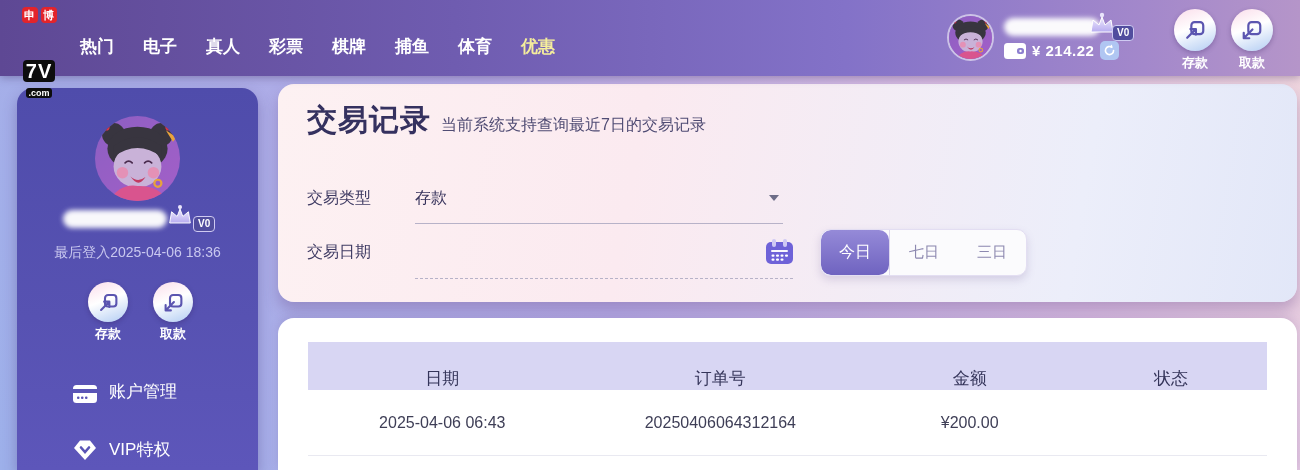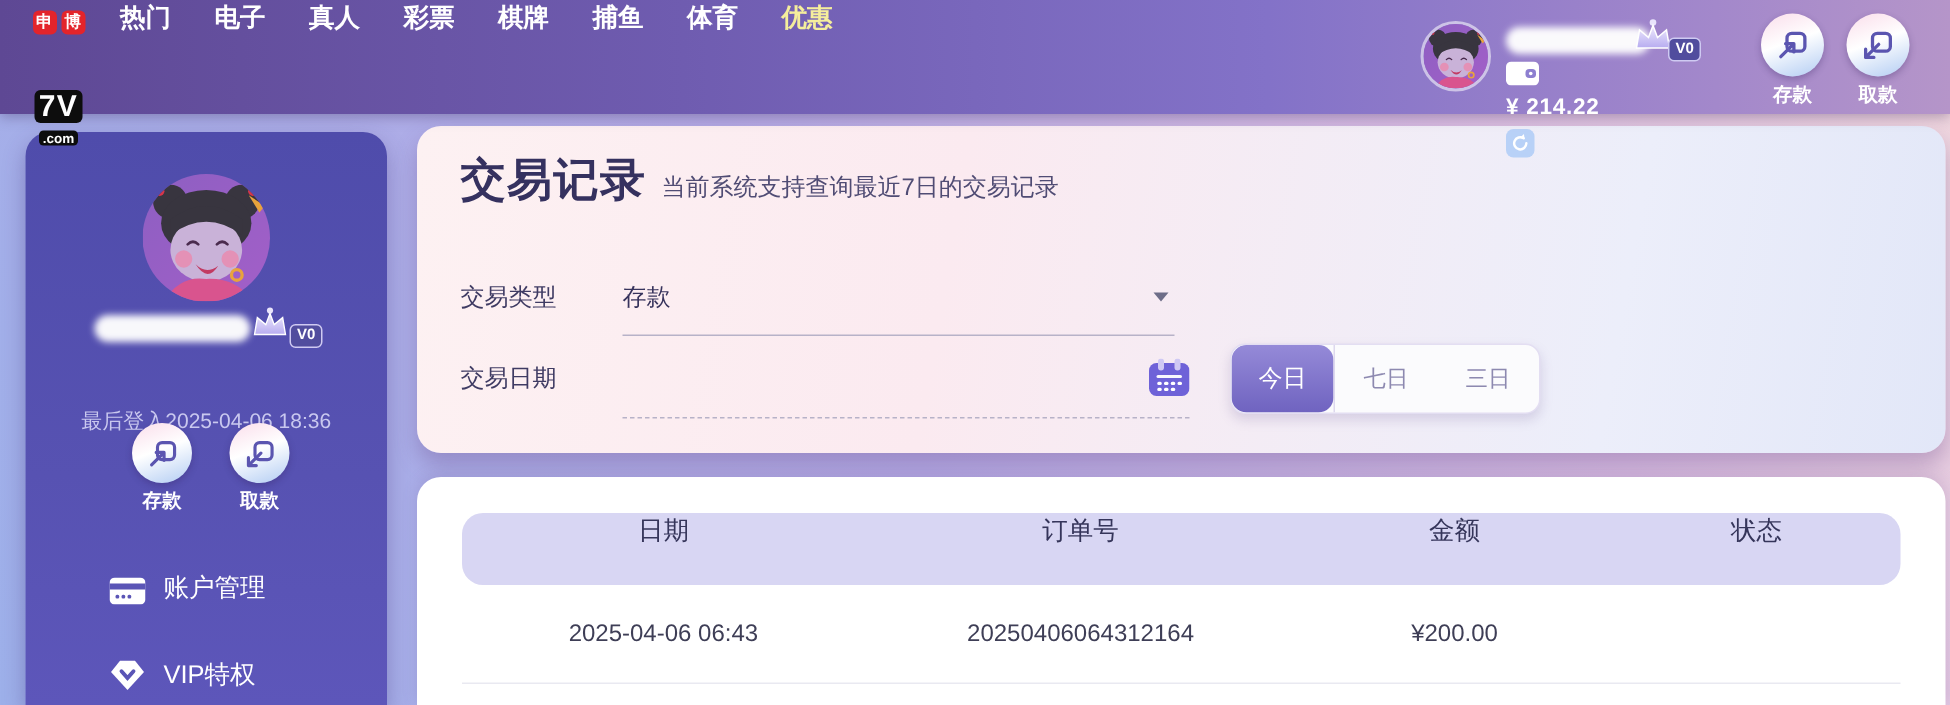--- a/index.html
+++ b/index.html
@@ -12,34 +12,34 @@
             background:linear-gradient(90deg,#5e4894 0%,#6f5cb0 35%,#8372c8 65%,#a388cb 88%,#b595c9 100%);
             box-shadow:0 2px 8px rgba(60,40,90,.35); z-index:5; }
   .logo { position:absolute; left:14px; top:7px; width:50px; text-align:center; cursor:pointer; }
   .logo-row1 { display:flex; justify-content:center; gap:3px; margin-bottom:1px; }
   .logo-sq { display:inline-block; width:16px; height:16px; line-height:16px; background:#e3242b;
              color:#fff; font-size:11px; font-weight:bold; border-radius:4px; }
   .logo-7v { display:inline-block; background:#0d0d0d; color:#fff; font-weight:900; font-size:20px;
              line-height:22px; padding:0 3px; border-radius:4px; letter-spacing:1px;margin-top:36px; }
   .logo-com { display:inline-block; background:#0d0d0d; color:#fff; font-weight:800; font-size:9px;
               line-height:10px; padding:0 2px; border-radius:3px; margin-top:-2px; }
-  .nav-menu { position:absolute; left:80px; top:0; height:92px; display:flex; gap:29px; }
+  .nav-menu { position:absolute; left:80px; top:0; height:92px; display:flex; align-items:center; gap:29px; }
   .nav-item { color:#ffffff; font-size:17px; font-weight:bold; cursor:pointer; white-space:nowrap; }
   .nav-item.highlight { color:#f5ee9c; }
 
   .avatar-sm { position:absolute; left:947px; top:14px; width:47px; height:47px; border-radius:50%;
                overflow:hidden; border:2px solid rgba(255,255,255,.55); }
   .uname-pill { position:absolute; background:#ffffff; border-radius:10px; filter:blur(2.5px); opacity:.96; }
   .uname-pill.nav { left:1004px; top:18px; width:96px; height:18px; }
   .crown { position:absolute; }
   .crown.nav { left:1086px; top:12px; }
   .v0-badge { position:absolute; background:#514d9e; border:1px solid #cfcaf2; border-radius:4px;
               color:#fff; font-size:10px; font-weight:bold; line-height:12px; padding:1px 4px; }
   .v0-badge.nav { left:1112px; top:25px; }
-  .balance-row { position:absolute; left:1004px; top:41px; display:flex; gap:6px;flex-direction:column; }
+  .balance-row { position:absolute; left:1004px; top:41px; display:flex; align-items:center; gap:6px; }
   .balance-txt { color:#fff; font-size:15px; font-weight:bold; letter-spacing:.5px; }
   .refresh-badge { width:19px; height:19px; background:rgba(177,205,246,.9); border-radius:5px;
                    display:flex; align-items:center; justify-content:center; cursor:pointer; }
 
   .nav-action { position:absolute; top:9px; width:46px; text-align:center; cursor:pointer; }
   .nav-action.dep { left:1172px; } .nav-action.wd { left:1229px; }
   .circ-btn { width:42px; height:42px; margin:0 auto; border-radius:50%;
               background:linear-gradient(160deg,#fbe3ee 8%,#ffffff 45%,#b9d1f4 95%);
               box-shadow:0 2px 5px rgba(50,30,90,.3); display:flex; align-items:center; justify-content:center;
               color:#5b55b0; }
@@ -48,21 +48,21 @@
   
   .sidebar { position:absolute; left:17px; top:88px; width:241px; height:382px;
              background:linear-gradient(180deg,#4f4cab 0%,#5752b2 60%,#5d56ba 100%);
              border-radius:16px 16px 0 0; box-shadow:0 6px 14px rgba(70,50,120,.35); }
   .avatar-lg { position:absolute; left:78px; top:28px; width:85px; height:85px; border-radius:50%; overflow:hidden; }
   .sb-user { position:absolute; left:0; top:120px; width:100%; height:26px; }
   .uname-pill.sb { left:46px; top:2px; width:104px; height:18px; }
   .crown.sb { left:148px; top:-4px; }
   .v0-badge.sb { left:176px; top:8px; }
   .last-login { position:absolute; left:0; top:156px; width:100%; text-align:center;
-                color:#c9c8ef; font-size:14px;margin-top:28px; }
+                color:#c9c8ef; font-size:14px; }
   .q-act { position:absolute; top:194px; width:46px; text-align:center; cursor:pointer; }
   .q-act.dep { left:68px; } .q-act.wd { left:133px; }
   .q-act .circ-btn { width:40px; height:40px; }
   .sb-menu-item { position:absolute; left:56px; display:flex; align-items:flex-end; gap:12px;
                   color:#ffffff; font-size:17px; cursor:pointer; }
   .sb-menu-item.m1 { top:292px; } .sb-menu-item.m2 { top:350px; }
 
   
   .filter-card { position:absolute; left:278px; top:84px; width:1019px; height:218px;
                  border-radius:16px; box-shadow:0 8px 14px rgba(108,78,140,.35);
@@ -86,21 +86,21 @@
   .tab { flex:1; display:flex; align-items:center; justify-content:center;
          font-size:15px; color:#8d89b0; cursor:pointer; }
   .tab.active { background:linear-gradient(180deg,#958ad8,#6f63c0); border-radius:10px;
                 color:#fff; font-size:16px; }
   .tab.sep { border-left:1px solid #ddd8ee; }
 
   
   .table-card { position:absolute; left:278px; top:318px; width:1019px; height:152px;
                 background:#ffffff; border-radius:16px 16px 0 0; box-shadow:0 -2px 10px rgba(108,78,140,.18); }
   .thead { position:absolute; left:30px; top:24px; width:959px; height:48px;
-           background:#d8d6f3; border-radius:14px; display:flex; align-items:flex-start; }
+           background:#d8d6f3; border-radius:0; display:flex; align-items:flex-end; }
   .trow { position:absolute; left:30px; top:72px; width:959px; height:66px; display:flex; align-items:center;
           border-bottom:1px solid #e9e9f1; cursor:default; }
   .c1 { width:28%; } .c2 { width:30%; } .c3 { width:22%; } .c4 { width:20%; }
   .thead > div { text-align:center; font-size:17px; color:#35355a; font-weight:500; }
   .trow  > div { text-align:center; font-size:16px; color:#3e3e56; }
 
   svg { display:block; }
   .hidden-defs { position:absolute; width:0; height:0; overflow:hidden; }
 </style>
 </head>

